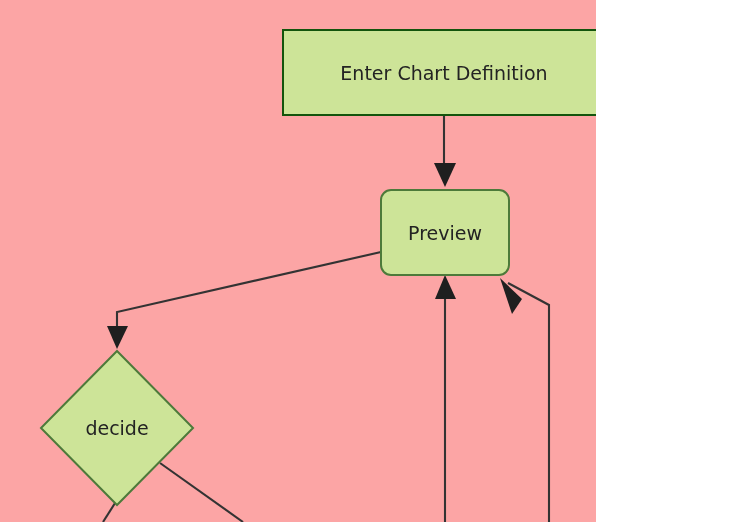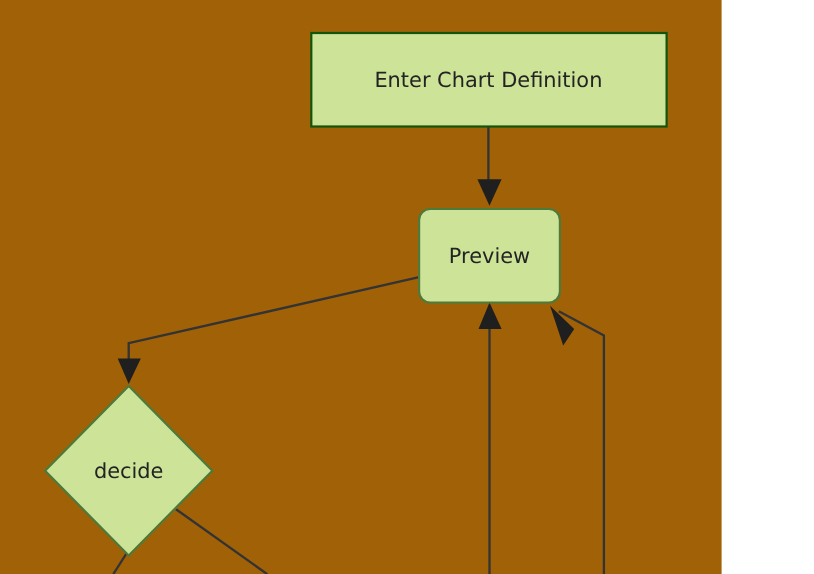--- a/index.html
+++ b/index.html
@@ -5,23 +5,23 @@
   html, body {
     margin: 0;
     padding: 0;
     background: #ffffff;
   }
   body {
     font-family: "DejaVu Sans", "Liberation Sans", sans-serif;
   }
   #canvas {
     position: relative;
-    width: 656px;
+    width: 596px;
     height: 522px;
-    background: #a16207;
+    background: #fca5a5;
     overflow: hidden;
   }
   #flow-svg {
     position: absolute;
     top: 0;
     left: 0;
     width: 740px;
     height: 522px;
     display: block;
   }

